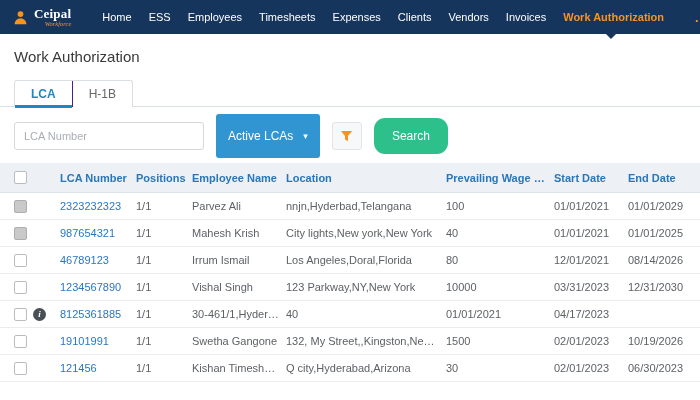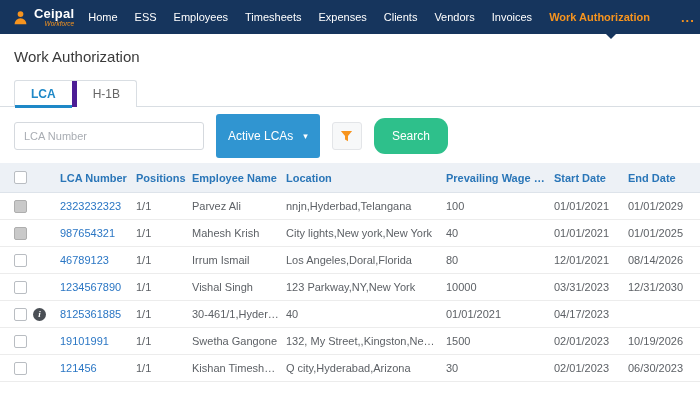--- a/index.html
+++ b/index.html
@@ -2,21 +2,21 @@
 <html><head>
 <meta charset="utf-8">
 <style>
   * { margin:0; padding:0; box-sizing:border-box; }
   html,body { width:700px; height:400px; overflow:hidden; background:#fff;
     font-family:"Liberation Sans", sans-serif; }
 
   
   .topnav { position:relative; height:34px; background:#16355d; display:flex;
     align-items:center; padding:0 12px; }
-  .brand { display:flex; align-items:center; gap:5px; margin-right:14px; }
+  .brand { display:flex; align-items:center; gap:5px; margin-right:31px;font-family:Liberation Serif, serif; }
   .brand-icon { width:17px; height:17px; }
   .brand-text { display:flex; flex-direction:column; line-height:1; }
   .brand-name { color:#fff; font-size:13px; font-weight:bold; letter-spacing:.2px; }
   .brand-tag { color:#f7941e; font-size:6.5px; font-style:italic; align-self:flex-end; margin-top:1px; }
   .nav-items { display:flex; align-items:center; gap:17px; margin-left:auto; }
   .nav-item { color:#ffffff; font-size:11px; cursor:pointer; white-space:nowrap; }
   .nav-item.active { color:#f7941e; font-weight:bold; }
   .nav-overflow { color:#f7941e; font-size:13px; font-weight:bold; margin-left:14px; cursor:pointer; letter-spacing:1px; }
   .nav-caret { position:absolute; top:34px; left:606px; width:0; height:0;
     border-left:5px solid transparent; border-right:5px solid transparent;
@@ -24,21 +24,21 @@
 
   
   .page-title { font-size:15px; color:#3a3a3a; padding:14px 0 0 14px; height:34px; }
 
   
   .tabs-wrap { margin-top:12px; border-bottom:1px solid #d9dee3; padding-left:14px; height:27px; }
   .tabs { display:inline-flex; border:1px solid #d9dee3; border-bottom:none; height:27px;
     border-radius:3px 3px 0 0; background:#fff; }
   .tab { padding:0 16px; font-size:12px; display:flex; align-items:center; cursor:pointer;
     color:#666; position:relative; }
-  .tab + .tab { border-left:5px solid #4c1d95; }
+  .tab + .tab { border-left:1px solid #4c1d95; }
   .tab.active { color:#1e88c7; font-weight:bold; }
   .tab.active::after { content:""; position:absolute; left:0; right:0; bottom:-1px; height:3px; background:#1e88c7; }
 
   
   .toolbar { display:flex; align-items:center; gap:12px; padding:14px 0 0 14px; height:44px; }
   .lca-input { width:190px; height:28px; border:1px solid #d5d9de; border-radius:3px;
     padding:0 9px; font-size:11px; color:#444; outline:none; }
   .lca-input::placeholder { color:#a9adb3; }
   .dropdown-btn { height:44px; background:#3095d1; color:#fff; border:none; border-radius:3px;
     font-size:12px; padding:0 12px; display:flex; align-items:center; gap:10px; cursor:pointer; }

